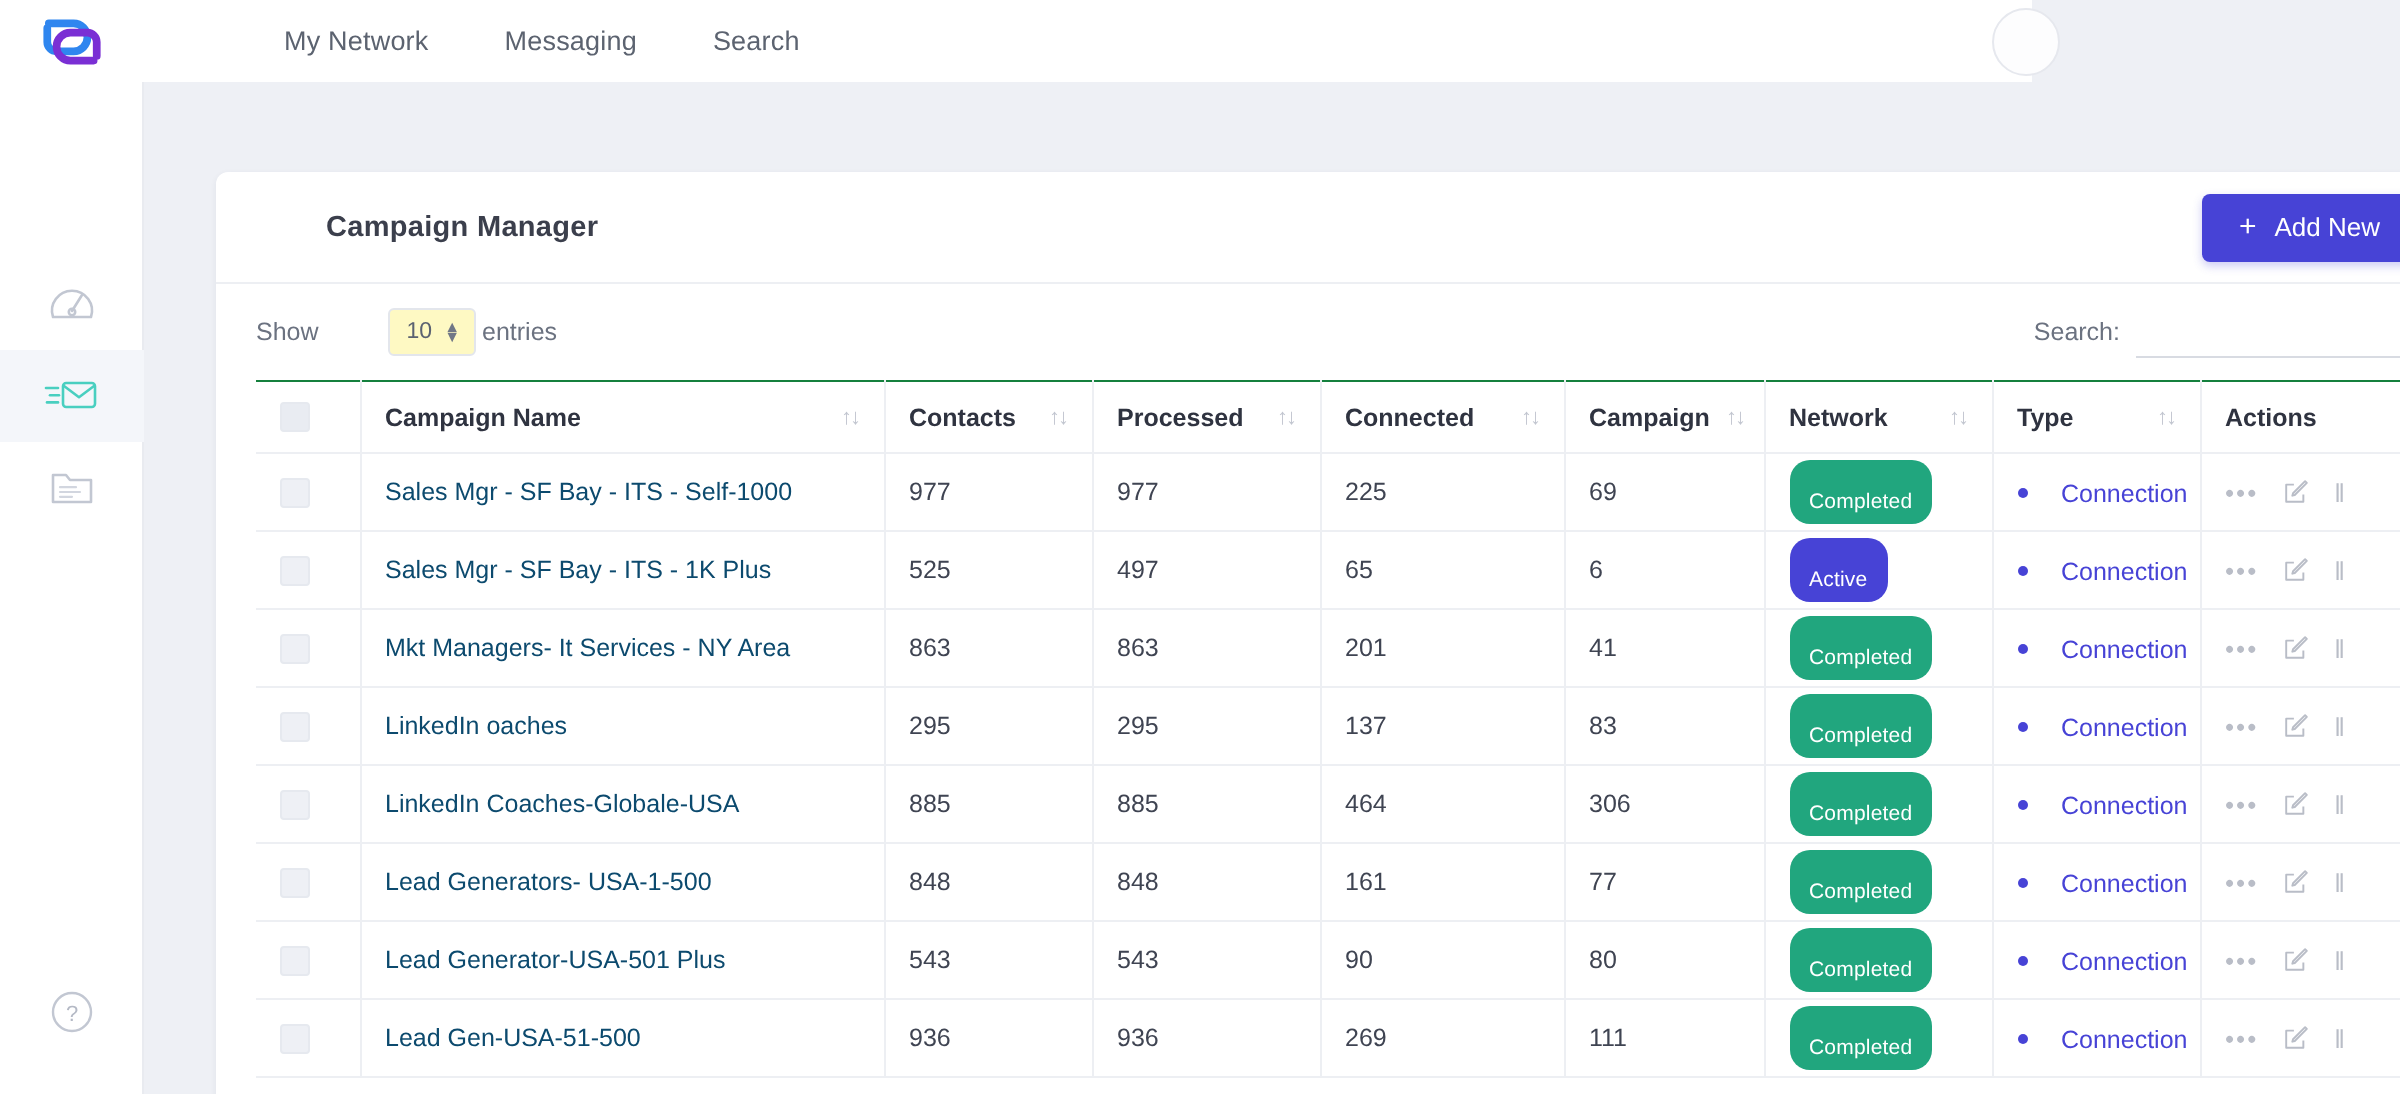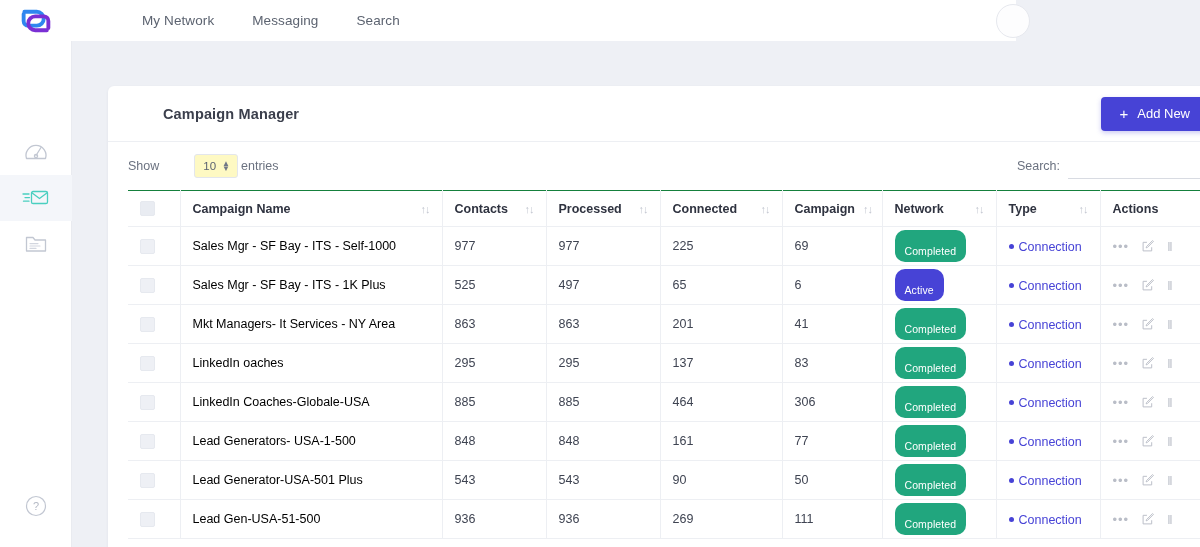--- a/index.html
+++ b/index.html
@@ -201,42 +201,42 @@
     width: 15px; height: 15px;
     border-radius: 2px;
     background: #eef0f5;
     border: 1px solid #e6e9ef;
     display: block;
     cursor: pointer;
   }
   .chk.head { background: #e9ecf2; }
 
   .camp-link {
-    color: #000000;
+    color: #0c4a6e;
     font-size: 12.5px;
     text-decoration: none;
     cursor: pointer;
     white-space: nowrap;
   }
 
   .badge {
     display: inline-block;
     padding: 16px 10px 4px;
     border-radius: 10px;
     font-size: 10.5px;
     color: #ffffff;
     letter-spacing: .1px;
     line-height: 1.1;
     cursor: pointer;
   }
   .badge.completed { background: #21a67e; }
   .badge.active    { background: #4743d6; }
 
   .type-cell {
-    display: inline-flex; align-items: center; gap: 5px;
+    display: inline-flex; align-items: center; gap: 17px;
     color: #4743d6; font-size: 12.5px;
     cursor: pointer;
     white-space: nowrap;
   }
   .type-dot { width: 5px; height: 5px; border-radius: 50%; background: #4743d6; display: inline-block; }
 
   .actions { display: flex; align-items: center; gap: 12px; }
   .act {
     color: #b9bdc7;
     cursor: pointer;
@@ -569,21 +569,21 @@
                 </td>
               </tr>
               <tr>
                 <td>
                   <span class="chk"></span>
                 </td>
                 <td><a class="camp-link">Lead Generator-USA-501 Plus</a></td>
                 <td>543</td>
                 <td>543</td>
                 <td>90</td>
-                <td>50</td>
+                <td>80</td>
                 <td><span class="badge completed">Completed</span></td>
                 <td><span class="type-cell">
                     <span class="type-dot"></span>
                     <span>Connection</span>
                   </span></td>
                 <td>
                   <span class="actions">
                     <span class="act dots">•••</span>
                     <span class="act edit">
                       <svg width="14" height="14" viewBox="0 0 16 16">

